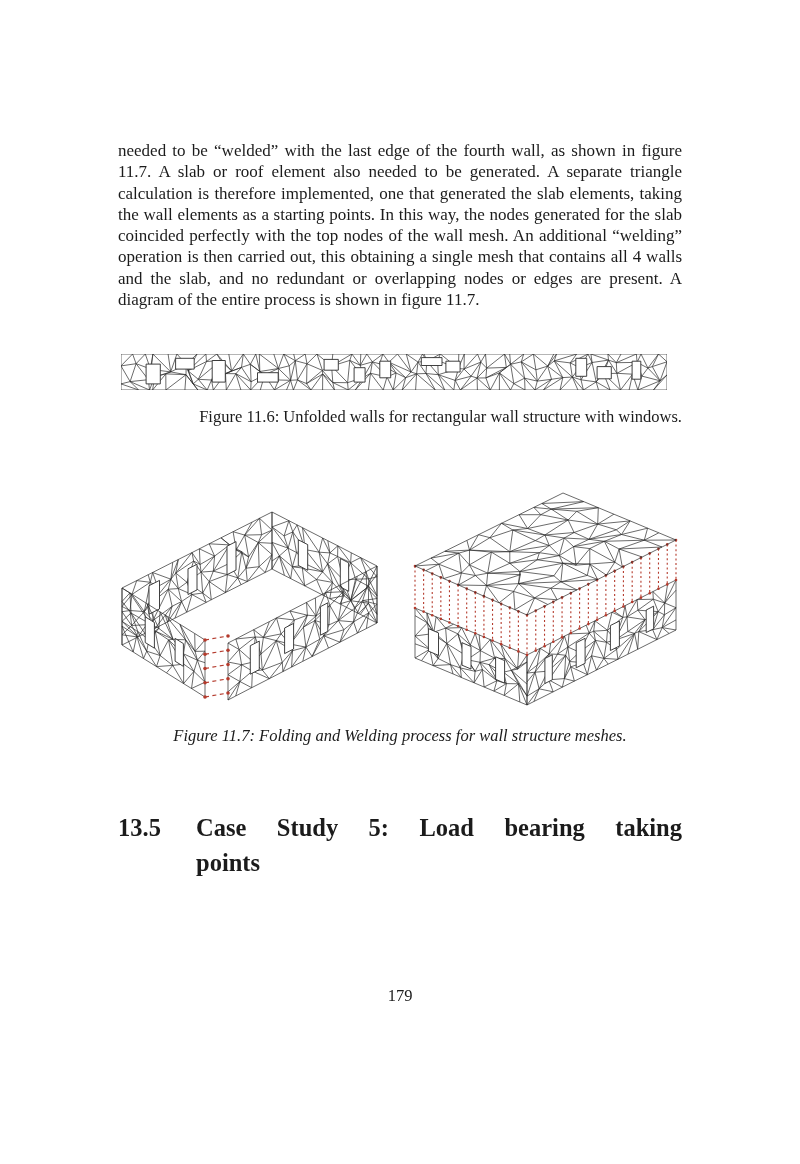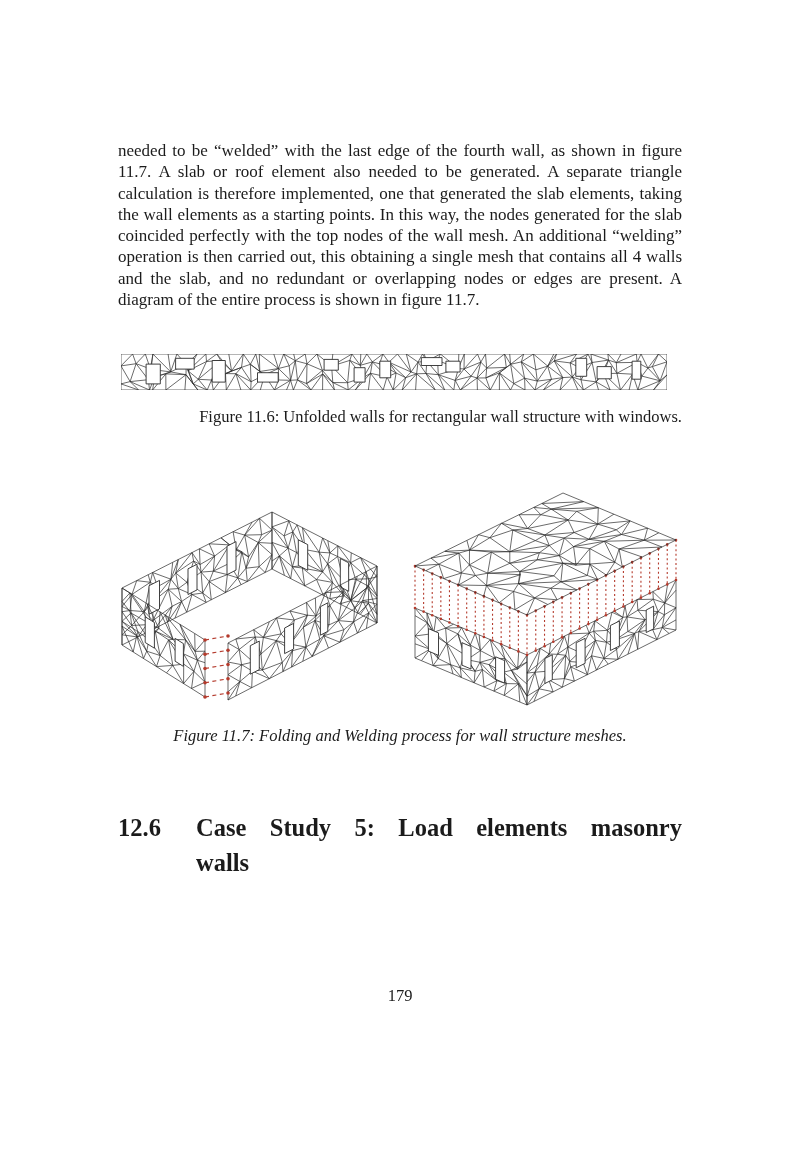--- a/index.html
+++ b/index.html
@@ -204,23 +204,23 @@
       <circle cx="667.2352941176471" cy="584.4117647058823" r="1.3" fill="#b43a2c"></circle>
       <line x1="676" y1="540" x2="676" y2="580" stroke="#b43a2c" stroke-width="1.1" stroke-dasharray="2 2.6"></line>
       <circle cx="676" cy="540" r="1.3" fill="#b43a2c"></circle>
       <circle cx="676" cy="580" r="1.3" fill="#b43a2c"></circle>
       <path d="M415.0 566.0L431.0 558.1M415.0 566.0L425.8 570.7M415.0 566.0L438.8 564.2M425.8 570.7L438.8 564.2M425.8 570.7L443.7 578.6M438.8 564.2L443.7 578.6M443.7 578.6L461.4 573.0M443.7 578.6L458.5 585.0M461.4 573.0L458.5 585.0M458.5 585.0L475.4 575.5M458.5 585.0L483.7 596.1M458.5 585.0L486.5 585.5M483.7 596.1L486.5 585.5M483.7 596.1L499.1 602.8M486.5 585.5L499.1 602.8M499.1 602.8L513.6 591.4M499.1 602.8L514.9 609.7M513.6 591.4L514.9 609.7M514.9 609.7L534.6 597.9M514.9 609.7L527.0 615.0M534.6 597.9L527.0 615.0M527.0 615.0L547.8 604.5M431.0 558.1L444.8 551.3M431.0 558.1L438.8 564.2M431.0 558.1L458.9 553.1M438.8 564.2L458.9 553.1M438.8 564.2L461.4 573.0M458.9 553.1L461.4 573.0M461.4 573.0L469.4 564.9M461.4 573.0L475.4 575.5M469.4 564.9L475.4 575.5M475.4 575.5L487.7 573.2M475.4 575.5L486.5 585.5M487.7 573.2L486.5 585.5M486.5 585.5L520.4 574.7M486.5 585.5L513.6 591.4M486.5 585.5L518.5 583.6M513.6 591.4L518.5 583.6M513.6 591.4L534.6 597.9M518.5 583.6L534.6 597.9M534.6 597.9L550.8 588.2M534.6 597.9L547.8 604.5M534.6 597.9L557.1 599.8M547.8 604.5L557.1 599.8M444.8 551.3L466.9 540.4M444.8 551.3L458.9 553.1M444.8 551.3L469.5 550.1M458.9 553.1L469.5 550.1M458.9 553.1L469.4 564.9M469.5 550.1L469.4 564.9M469.4 564.9L491.4 552.1M469.4 564.9L487.7 573.2M491.4 552.1L487.7 573.2M487.7 573.2L509.8 563.3M487.7 573.2L520.4 574.7M487.7 573.2L519.9 571.5M520.4 574.7L519.9 571.5M520.4 574.7L518.5 583.6M519.9 571.5L518.5 583.6M518.5 583.6L553.9 575.8M518.5 583.6L550.8 588.2M518.5 583.6L560.9 581.8M550.8 588.2L560.9 581.8M550.8 588.2L557.1 599.8M550.8 588.2L576.9 589.9M557.1 599.8L576.9 589.9M466.9 540.4L478.5 534.7M466.9 540.4L469.5 550.1M478.5 534.7L469.5 550.1M469.5 550.1L489.9 537.7M469.5 550.1L491.4 552.1M469.5 550.1L509.8 551.7M491.4 552.1L509.8 551.7M491.4 552.1L509.8 563.3M509.8 551.7L509.8 563.3M509.8 563.3L539.4 552.7M509.8 563.3L519.9 571.5M509.8 563.3L537.1 559.8M519.9 571.5L537.1 559.8M519.9 571.5L553.9 575.8M519.9 571.5L562.8 563.2M553.9 575.8L562.8 563.2M553.9 575.8L560.9 581.8M562.8 563.2L560.9 581.8M560.9 581.8L587.3 575.4M560.9 581.8L576.9 589.9M560.9 581.8L597.6 579.5M576.9 589.9L597.6 579.5M478.5 534.7L501.5 523.3M478.5 534.7L489.9 537.7M501.5 523.3L489.9 537.7M489.9 537.7L512.8 530.0M489.9 537.7L509.8 551.7M512.8 530.0L509.8 551.7M509.8 551.7L535.3 540.6M509.8 551.7L539.4 552.7M509.8 551.7L549.3 545.5M539.4 552.7L549.3 545.5M539.4 552.7L537.1 559.8M539.4 552.7L559.3 555.6M537.1 559.8L559.3 555.6M537.1 559.8L562.8 563.2M559.3 555.6L562.8 563.2M562.8 563.2L576.0 565.2M562.8 563.2L587.3 575.4M562.8 563.2L589.8 564.0M587.3 575.4L589.8 564.0M587.3 575.4L597.6 579.5M589.8 564.0L597.6 579.5M597.6 579.5L606.4 575.1M501.5 523.3L519.1 514.7M501.5 523.3L512.8 530.0M501.5 523.3L527.6 528.5M512.8 530.0L527.6 528.5M512.8 530.0L535.3 540.6M512.8 530.0L544.9 535.0M535.3 540.6L544.9 535.0M535.3 540.6L549.3 545.5M544.9 535.0L549.3 545.5M549.3 545.5L564.3 538.0M549.3 545.5L559.3 555.6M564.3 538.0L559.3 555.6M559.3 555.6L573.6 546.6M559.3 555.6L576.0 565.2M573.6 546.6L576.0 565.2M576.0 565.2L589.8 548.6M576.0 565.2L589.8 564.0M589.8 548.6L589.8 564.0M589.8 564.0L614.8 562.2M589.8 564.0L606.4 575.1M614.8 562.2L606.4 575.1M606.4 575.1L622.3 567.0M519.1 514.7L533.8 507.4M519.1 514.7L527.6 528.5M519.1 514.7L540.8 514.7M527.6 528.5L540.8 514.7M527.6 528.5L544.9 535.0M527.6 528.5L568.1 520.0M544.9 535.0L568.1 520.0M544.9 535.0L564.3 538.0M544.9 535.0L574.1 532.5M564.3 538.0L574.1 532.5M564.3 538.0L573.6 546.6M564.3 538.0L589.0 539.3M573.6 546.6L589.0 539.3M573.6 546.6L589.8 548.6M573.6 546.6L604.4 541.3M589.8 548.6L604.4 541.3M589.8 548.6L614.8 562.2M604.4 541.3L614.8 562.2M614.8 562.2L619.1 549.0M614.8 562.2L622.3 567.0M619.1 549.0L622.3 567.0M622.3 567.0L642.2 557.0M533.8 507.4L541.8 503.5M533.8 507.4L540.8 514.7M533.8 507.4L551.3 509.1M540.8 514.7L551.3 509.1M540.8 514.7L568.1 520.0M551.3 509.1L568.1 520.0M568.1 520.0L576.8 511.3M568.1 520.0L574.1 532.5M568.1 520.0L597.7 524.1M574.1 532.5L597.7 524.1M574.1 532.5L589.0 539.3M597.7 524.1L589.0 539.3M589.0 539.3L616.3 529.8M589.0 539.3L604.4 541.3M589.0 539.3L621.5 534.5M604.4 541.3L621.5 534.5M604.4 541.3L619.1 549.0M604.4 541.3L644.3 540.2M619.1 549.0L644.3 540.2M619.1 549.0L642.2 557.0M619.1 549.0L662.0 547.0M642.2 557.0L662.0 547.0M541.8 503.5L563.0 493.0M541.8 503.5L551.3 509.1M541.8 503.5L583.7 501.6M563.0 493.0L583.7 501.6M551.3 509.1L583.7 501.6M551.3 509.1L576.8 511.3M551.3 509.1L598.3 507.7M583.7 501.6L598.3 507.7M576.8 511.3L598.3 507.7M576.8 511.3L597.7 524.1M598.3 507.7L597.7 524.1M598.3 507.7L613.9 514.2M597.7 524.1L613.9 514.2M597.7 524.1L616.3 529.8M597.7 524.1L630.1 520.9M613.9 514.2L630.1 520.9M616.3 529.8L630.1 520.9M616.3 529.8L621.5 534.5M630.1 520.9L621.5 534.5M630.1 520.9L647.6 528.2M621.5 534.5L647.6 528.2M621.5 534.5L644.3 540.2M647.6 528.2L644.3 540.2M647.6 528.2L658.8 532.8M644.3 540.2L658.8 532.8M644.3 540.2L662.0 547.0M644.3 540.2L676.0 540.0M658.8 532.8L676.0 540.0M662.0 547.0L676.0 540.0" fill="none" stroke="#2b2b2b" stroke-width="0.7"></path>
     </svg>
 
   <div id="caption7" class="fig-caption">Figure 11.7: Folding and Welding process for wall structure meshes.</div>
 
   <div class="section-heading">
-    <span class="section-number">12.6</span>
+    <span class="section-number">13.5</span>
     <span class="section-title">
-      <span class="h-line1">Case Study 5: Load elements masonry</span>
-      <span class="h-line2">walls</span>
+      <span class="h-line1">Case Study 5: Load bearing taking</span>
+      <span class="h-line2">points</span>
     </span>
   </div>
 
 
   <div class="page-number">179</div>
 
 </div>
 
 </body></html>

